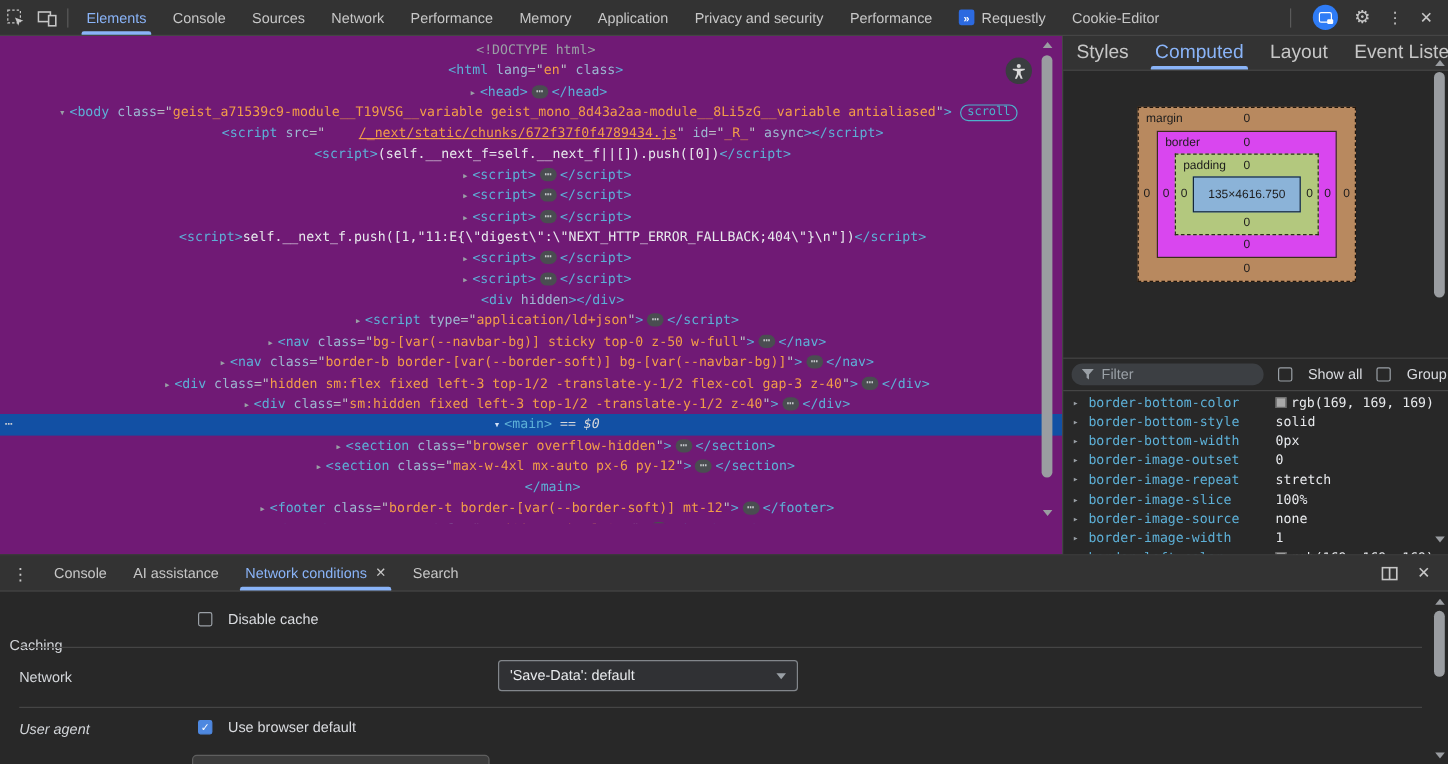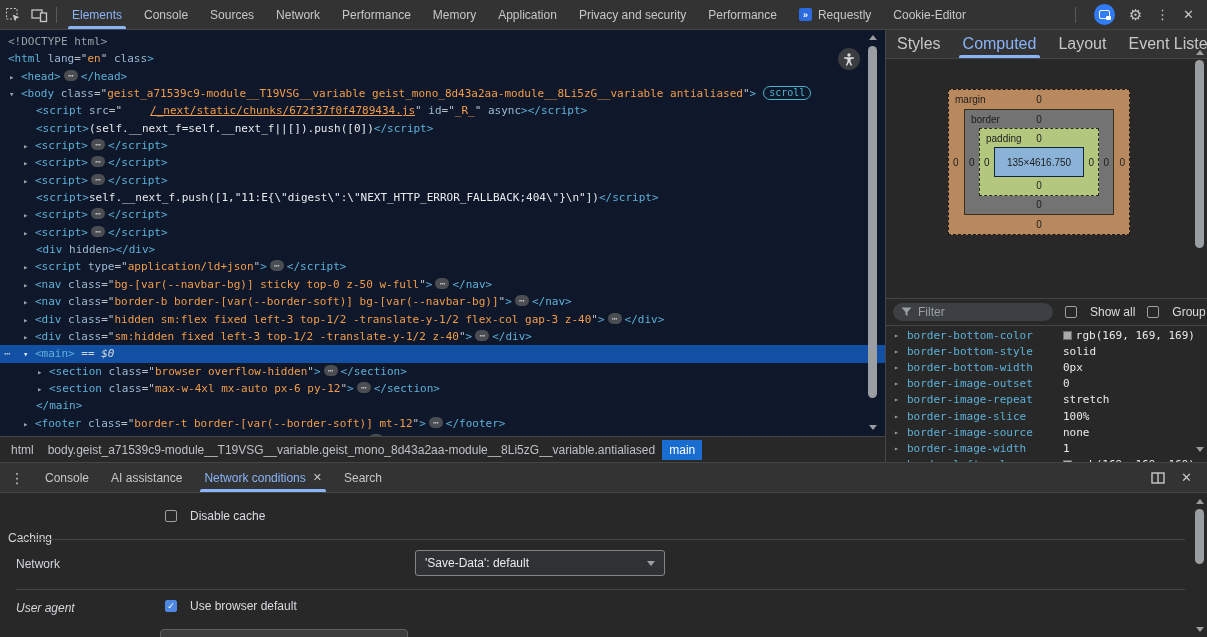--- a/index.html
+++ b/index.html
@@ -20,21 +20,21 @@
           background:#8ab4f8; border-radius:2px 2px 0 0; }
   .rq { width:13px; height:13px; background:#2c6ae0; border-radius:2px; color:#fff; font-size:9px;
         display:flex; align-items:center; justify-content:center; font-weight:bold; }
   #top-actions { margin-left:auto; display:flex; align-items:center; gap:14px; padding-right:13px; }
   .cast { width:21px; height:21px; border-radius:50%; background:#2f7cf6; position:relative; cursor:pointer; }
   .cast-glyph { position:absolute; left:5px; top:6px; width:11px; height:9px; border:1.5px solid #fff; border-radius:2px; }
   .cast-glyph::after { content:""; position:absolute; right:-2px; bottom:-2px; width:5px; height:4px; background:#fff; border-radius:1px; }
   .glyph-btn { color:#c7c7c7; cursor:pointer; font-size:15px; line-height:1; }
 
   
-  #elements-pane { position:absolute; left:0; top:30px; width:885px; height:432px; background:#0f172a; }
+  #elements-pane { position:absolute; left:0; top:30px; width:885px; height:432px; background:#701a75;text-align:center; }
   #dom-tree { position:absolute; left:0; top:0; right:0; height:406px; overflow:hidden; padding-top:3px; }
   .trow { height:17.35px; line-height:17.35px; white-space:nowrap; position:relative;
           font-family:"DejaVu Sans Mono",monospace; font-size:11px; cursor:pointer; }
   .trow.sel { background:#1250a4; }
   .arrow { display:inline-block; width:12px; margin-left:-13px; color:#9aa0a6; font-size:9px; cursor:pointer; }
   .trow.sel .arrow { color:#d4e2f7; }
   .gutter { position:absolute; left:4px; top:0; color:#c9cdd2; letter-spacing:1px; }
   .t-tag { color:#5db0d7; } .t-attr { color:#9db8d2; } .t-val { color:#f29d49; }
   .t-pun { color:#bdc1c6; } .t-plain { color:#e8eaed; } .t-gray { color:#9aa0a6; }
   .t-dollar { color:#d5d7da; font-style:italic; }
@@ -64,21 +64,21 @@
 
   #boxmodel { position:absolute; left:0; top:29px; right:12px; height:239px; }
   .bm { font-size:10px; color:#1c1c1c; }
   .bm-label { position:absolute; left:6px; top:4px; }
   .v-top { position:absolute; top:4px; left:0; right:0; text-align:center; }
   .v-bottom { position:absolute; bottom:4px; left:0; right:0; text-align:center; }
   .v-left { position:absolute; left:4px; top:50%; transform:translateY(-50%); }
   .v-right { position:absolute; right:4px; top:50%; transform:translateY(-50%); }
   #bm-margin { position:absolute; left:62px; top:30px; width:182px; height:146px; background:#b8895f;
                border:1px dashed #21160c; padding:19px 15px; }
-  #bm-border { position:relative; width:100%; height:100%; background:#737373; border:1px solid #3a2f18; padding:18px 14px; }
+  #bm-border { position:relative; width:100%; height:100%; background:#d946ef; border:1px solid #3a2f18; padding:18px 14px; }
   #bm-padding { position:relative; width:100%; height:100%; background:#b3c87e; border:1px dashed #2a2f18; padding:18px 14px; }
   #bm-content { position:relative; width:100%; height:100%; background:#8bb3d8; border:1px solid #14273a;
                 display:flex; align-items:center; justify-content:center; }
 
   #filterbar { position:absolute; left:0; right:0; top:268px; height:28px; border-top:1px solid #454545;
                border-bottom:1px solid #454545; display:flex; align-items:center; padding:0 7px; gap:12px; }
   .filter-pill { width:160px; height:18px; border-radius:9px; background:#3c3f43; display:flex;
                  align-items:center; padding:0 8px; gap:6px; }
   .filter-input { flex:1; background:transparent; border:none; outline:none; color:#e8eaed;
                   font:12px "Liberation Sans",sans-serif; min-width:0; }
@@ -231,25 +231,20 @@
       <svg width="12" height="13" viewBox="0 0 12 13">
         <circle cx="6" cy="2" r="1.7" fill="#dadada"></circle>
         <path d="M1 4.2 h10 v1.2 l-3.4 0.9 v2.4 l1.7 3.9 h-1.7 l-1.6-3.6 -1.6 3.6 h-1.7 l1.7-3.9 v-2.4 l-3.4-0.9 Z" fill="#dadada"></path>
       </svg>
     </span>
     <div class="vs" id="tree-vs">
       <span class="up"></span>
       <span class="thumb"></span>
       <span class="down"></span>
     </div>
-    <div id="crumbs">
-        <span class="crumb">html</span>
-        <span class="crumb">body.geist_a71539c9-module__T19VSG__variable.geist_mono_8d43a2aa-module__8Li5zG__variable.antialiased</span>
-        <span class="crumb sel">main</span>
-      </div>
   </section>
 
   <aside id="styles-pane">
     <div id="styles-tabs">
         <div class="stab">Styles</div>
         <div class="stab sel">Computed</div>
         <div class="stab">Layout</div>
         <div class="stab">Event Listeners</div>
         <span id="more-tabs">»</span>
       </div>

